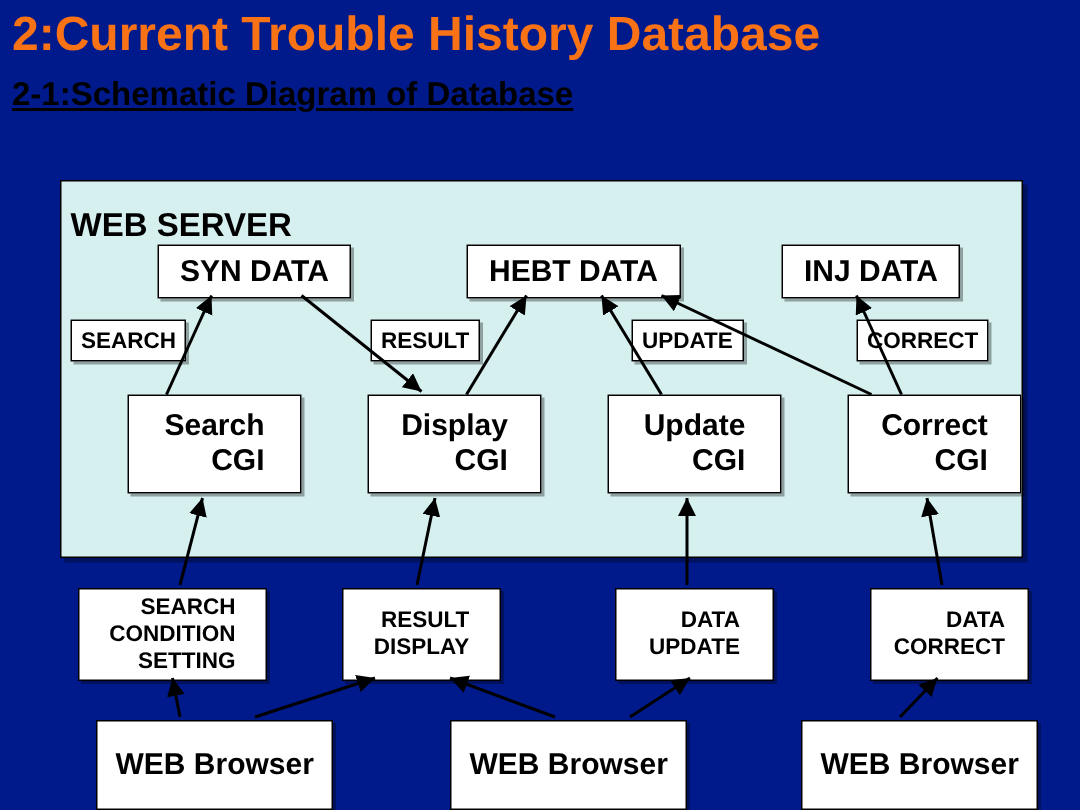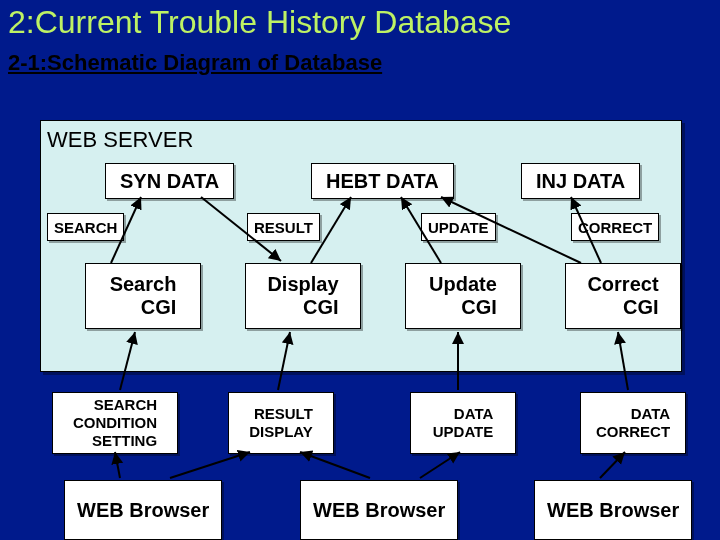--- a/index.html
+++ b/index.html
@@ -4,38 +4,38 @@
 <style>
   html,body{margin:0;padding:0}
   body{
     width:720px;height:540px;
     background:#001a8c;
     font-family:Arial,Helvetica,sans-serif;
     position:relative;overflow:hidden;
   }
   .title{
     position:absolute;left:8px;top:4px;
-    font-size:32px;font-weight:normal;color:#bef264;
+    font-size:32px;font-weight:bold;color:#f97316;
   }
   .subtitle{
     position:absolute;left:8px;top:50px;
     font-size:22px;font-weight:bold;color:#000;
     text-decoration:underline;
     text-align:right;
   }
   .server{
     position:absolute;left:40px;top:120px;
     width:640px;height:250px;
     background:#d6f0f0;
     border:1px solid #000;
     box-shadow:3px 3px 0 #00000055;
   }
   .server-label{
-    position:absolute;left:6px;top:6px;
-    font-size:22px;font-weight:normal;color:#000;
+    position:absolute;left:6px;top:16px;
+    font-size:22px;font-weight:bold;color:#000;
   }
   .box{
     position:absolute;background:#fff;border:1px solid #000;
     display:flex;align-items:center;justify-content:center;
     text-align:right;font-weight:bold;color:#000;
     box-shadow:2px 2px 0 #00000055;
   }
   
   .db{top:42px;height:30px;font-size:20px;padding:2px 14px}
   .db.syn{left:64px}

